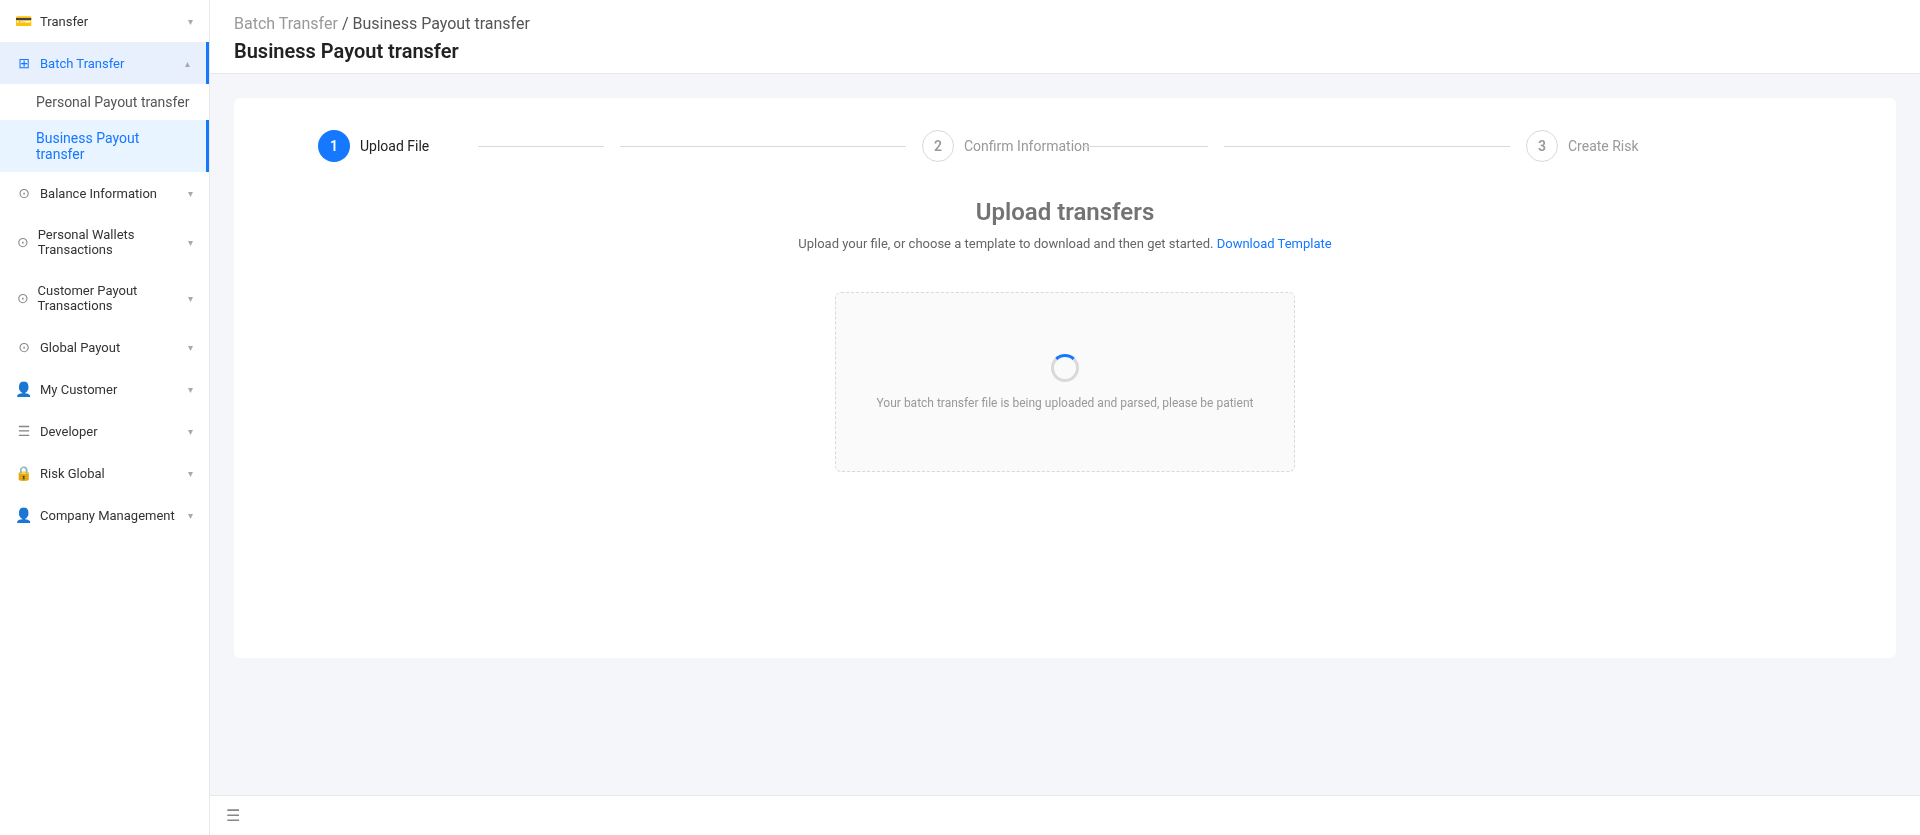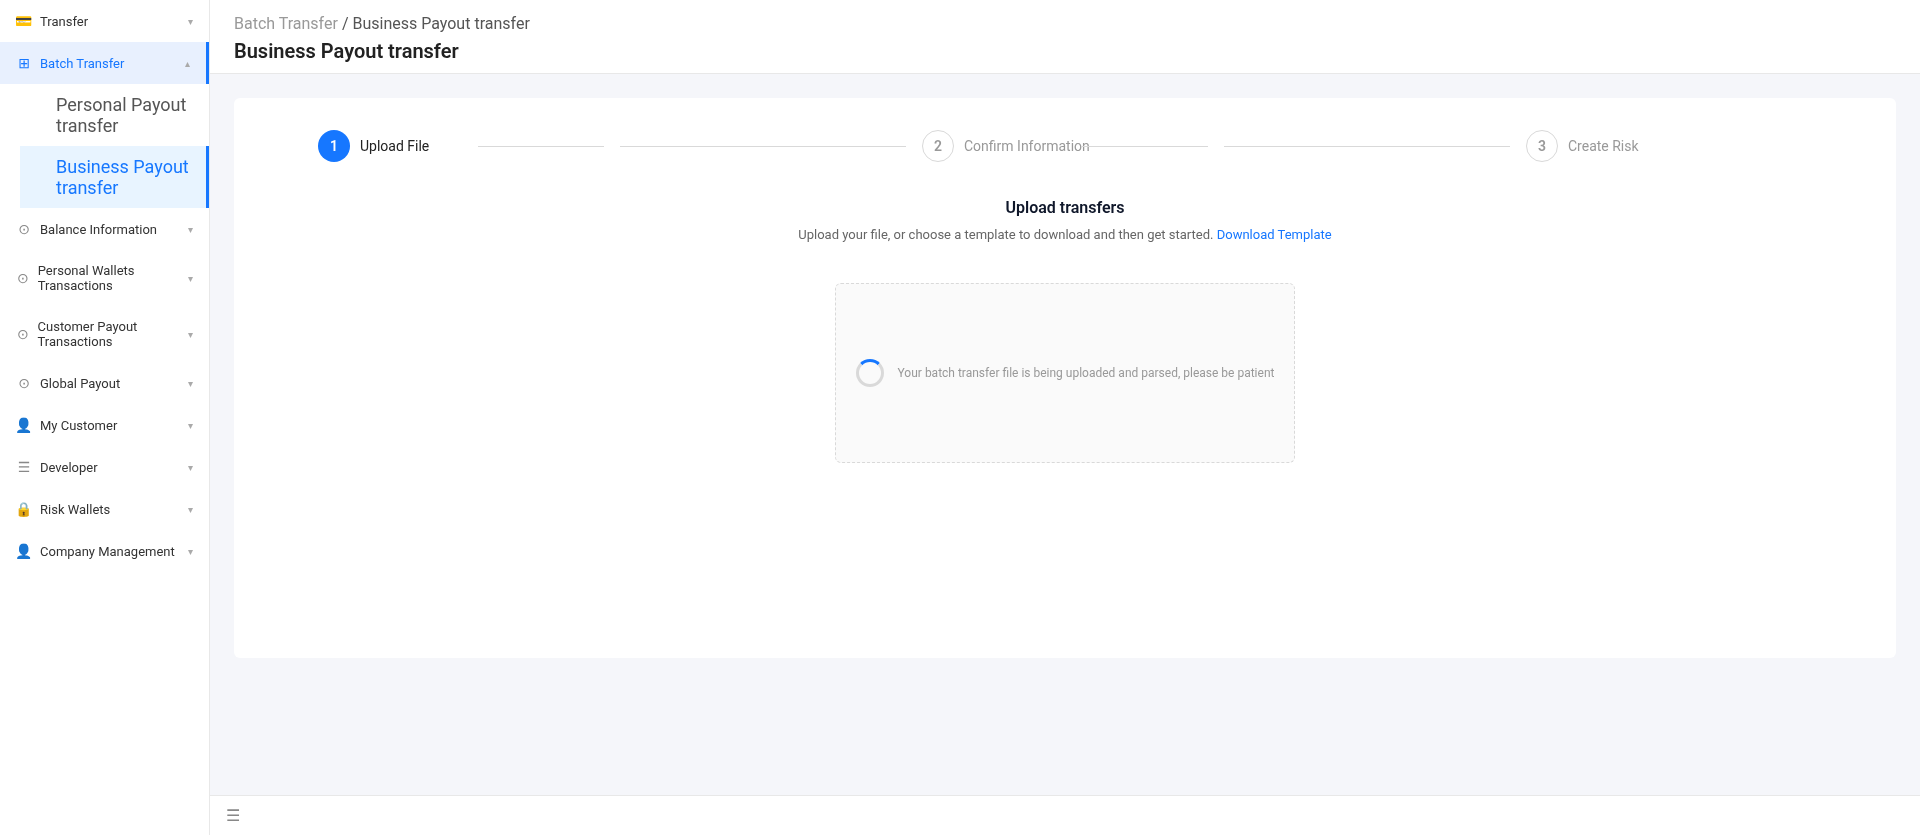--- a/index.html
+++ b/index.html
@@ -26,25 +26,24 @@
       color: #333;
       user-select: none;
     }
     .sidebar-item.active { color: #1677ff; background: #e8f0fe; border-right: 3px solid #1677ff; }
     .sidebar-item-left { display: flex; align-items: center; gap: 8px; }
     .sidebar-icon { width: 16px; height: 16px; display: flex; align-items: center; justify-content: center; font-size: 14px; color: #888; }
     .sidebar-icon.active-icon { color: #1677ff; }
     .chevron { font-size: 10px; color: #aaa; }
     .sub-item {
       padding: 10px 16px 10px 36px;
-      font-size: 18px;
+      font-size: 14px;
       color: #555;
       cursor: pointer;
       user-select: none;
-      margin-left: 20px;
     }
     .sub-item.active { color: #1677ff; background: #e8f4ff; border-right: 3px solid #1677ff; }
 
     
     .main {
       flex: 1;
       display: flex;
       flex-direction: column;
       overflow: hidden;
     }
@@ -120,31 +119,31 @@
       flex: 1;
       height: 1px;
       background: #d9d9d9;
       margin: 0 16px;
       position: relative;
       top: 0;
     }
 
     
     .upload-section { text-align: center; }
-    .upload-title { font-size: 16px; font-weight: 600; color: #0f172a; margin-bottom: 10px; }
+    .upload-title { font-size: 24px; font-weight: 600; color: #737373; margin-bottom: 10px; }
     .upload-desc { font-size: 13px; color: #666; margin-bottom: 41px; }
     .upload-desc a { color: #1677ff; text-decoration: none; }
     .upload-box {
       border: 1.5px dashed #d9d9d9;
       border-radius: 6px;
       width: 460px;
       height: 180px;
       margin: 0 auto;
       display: flex;
-      flex-direction: row;
+      flex-direction: column;
       align-items: center;
       justify-content: center;
       background: #fafafa;
       gap: 14px;
     }
     .spinner {
       width: 28px;
       height: 28px;
       border: 3px solid #d9d9d9;
       border-top-color: #1677ff;
@@ -236,21 +235,21 @@
     <div class="sidebar-item-left">
       <span class="sidebar-icon">☰</span>
       <span>Developer</span>
     </div>
     <span class="chevron">▾</span>
   </div>
 
   <div class="sidebar-item">
     <div class="sidebar-item-left">
       <span class="sidebar-icon">🔒</span>
-      <span>Risk Wallets</span>
+      <span>Risk Global</span>
     </div>
     <span class="chevron">▾</span>
   </div>
 
   <div class="sidebar-item">
     <div class="sidebar-item-left">
       <span class="sidebar-icon">👤</span>
       <span>Company Management</span>
     </div>
     <span class="chevron">▾</span>

